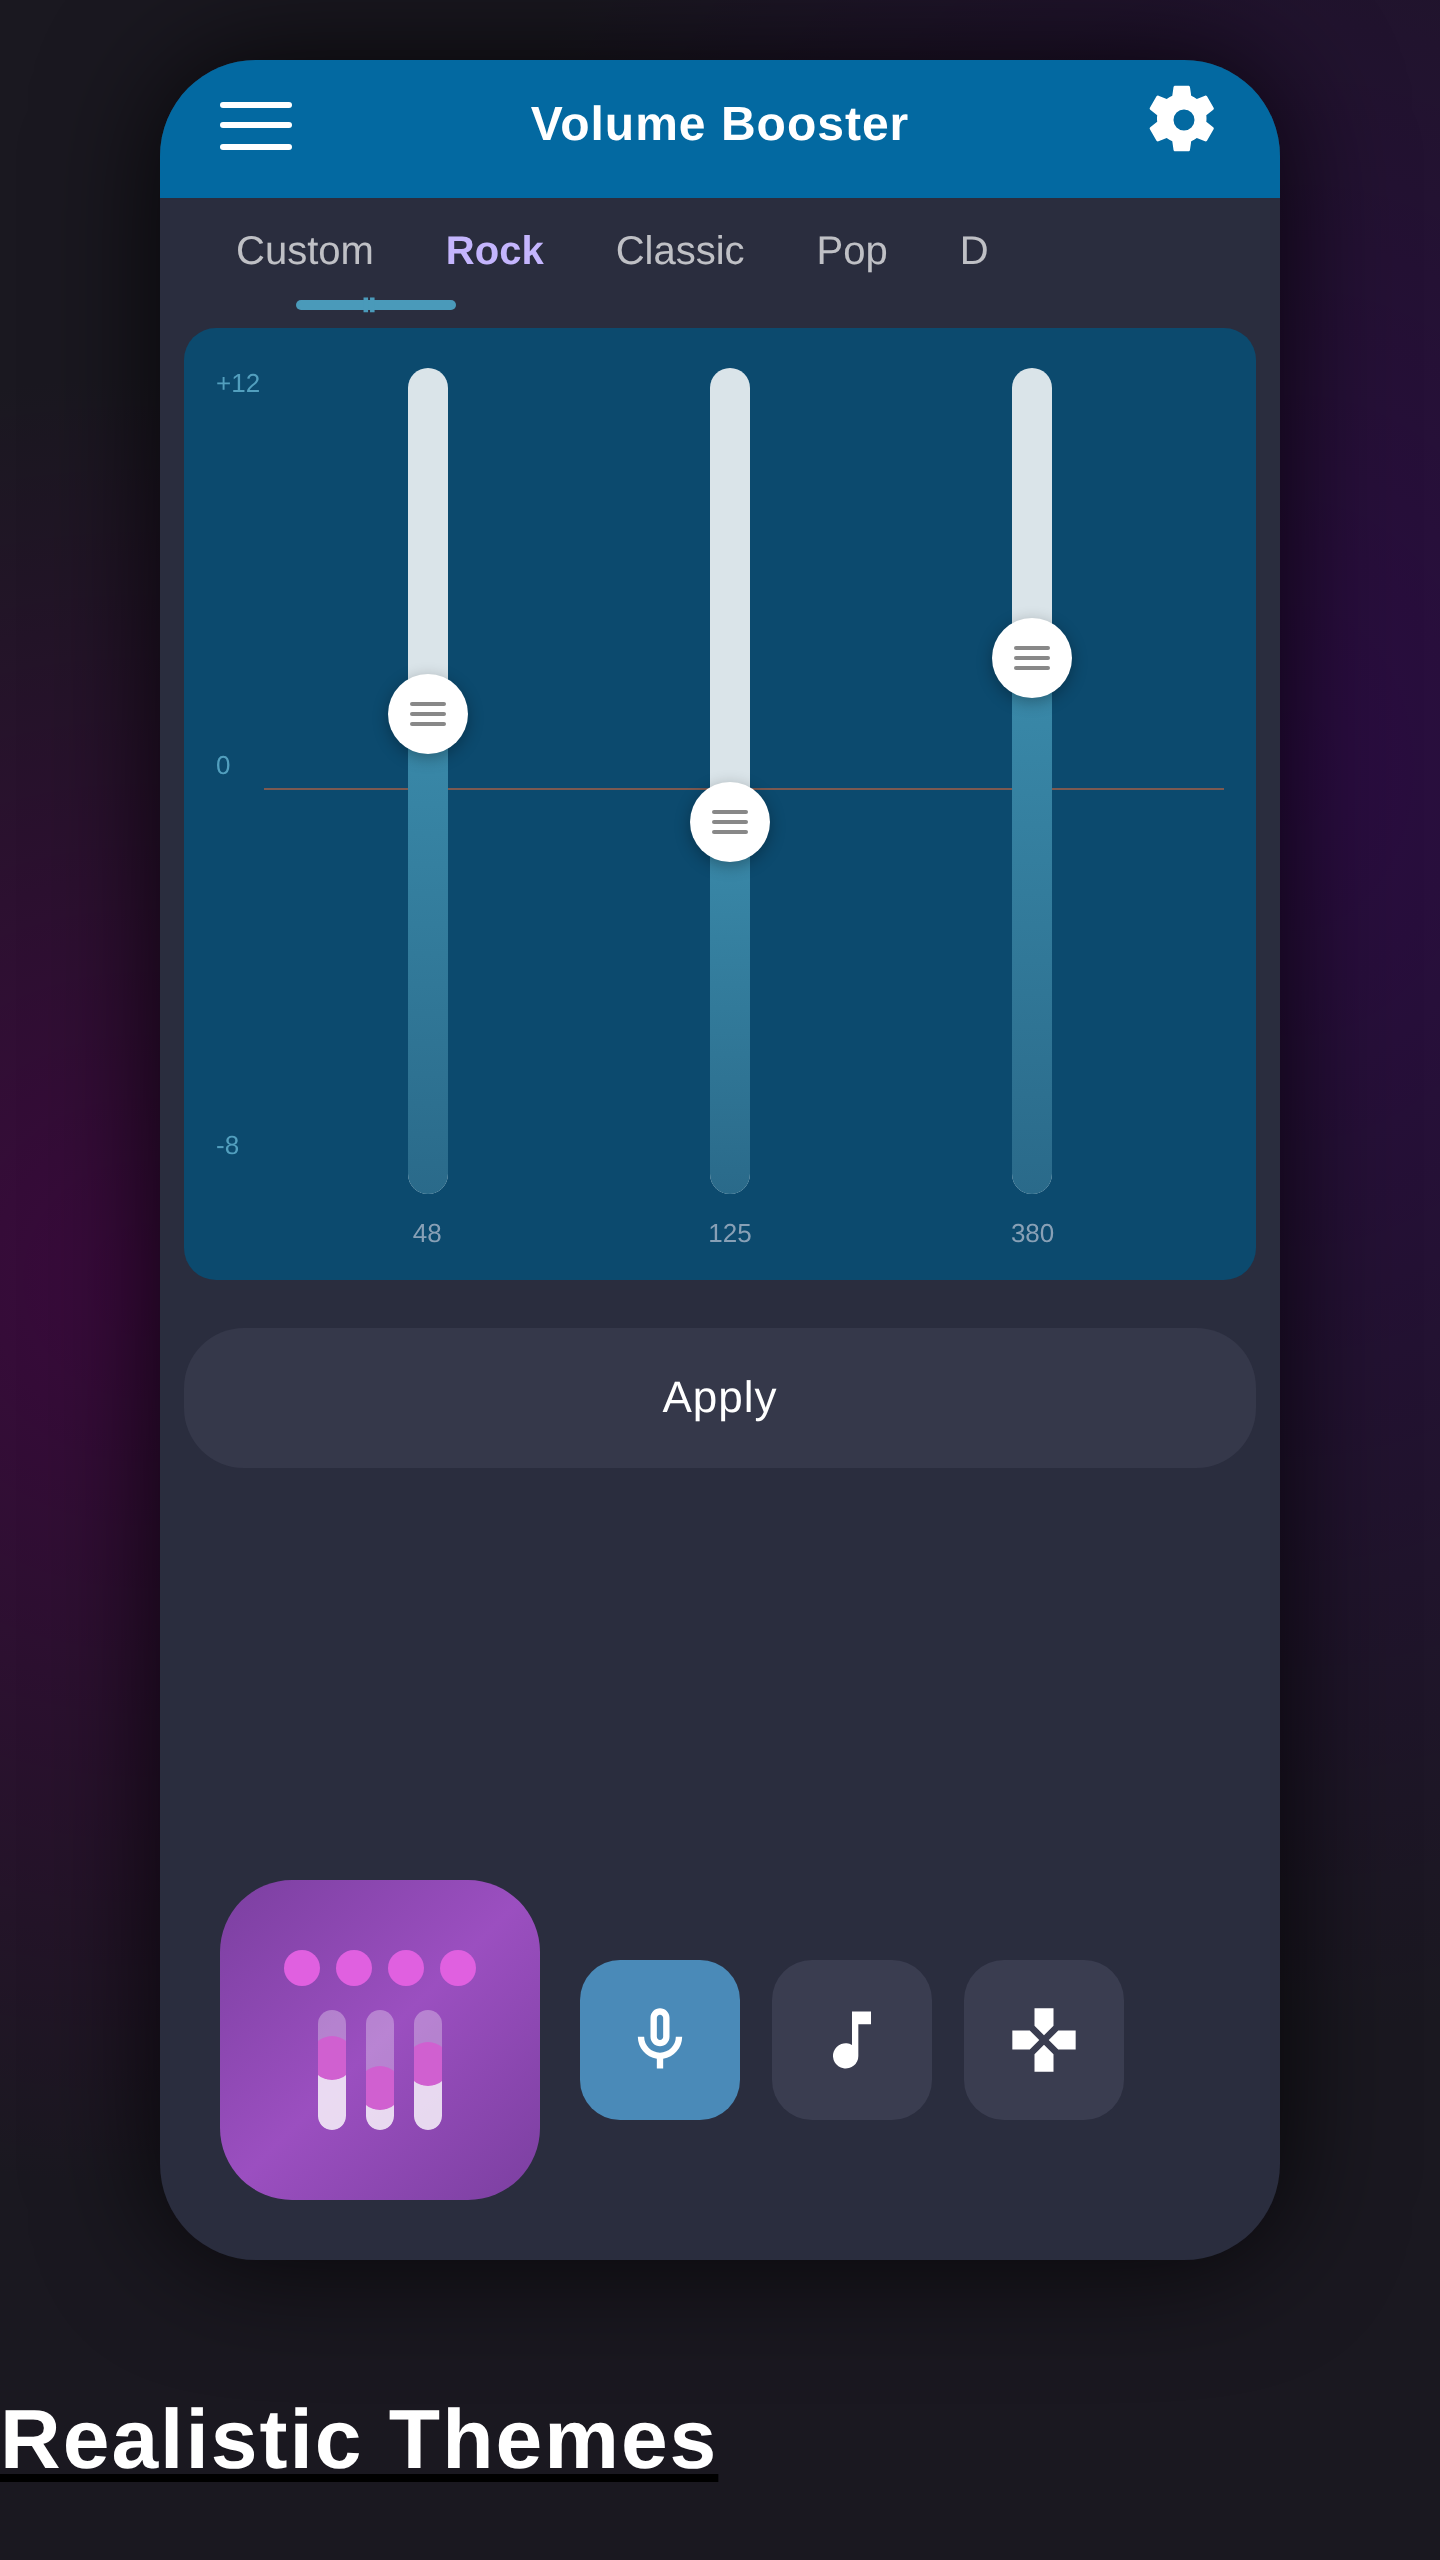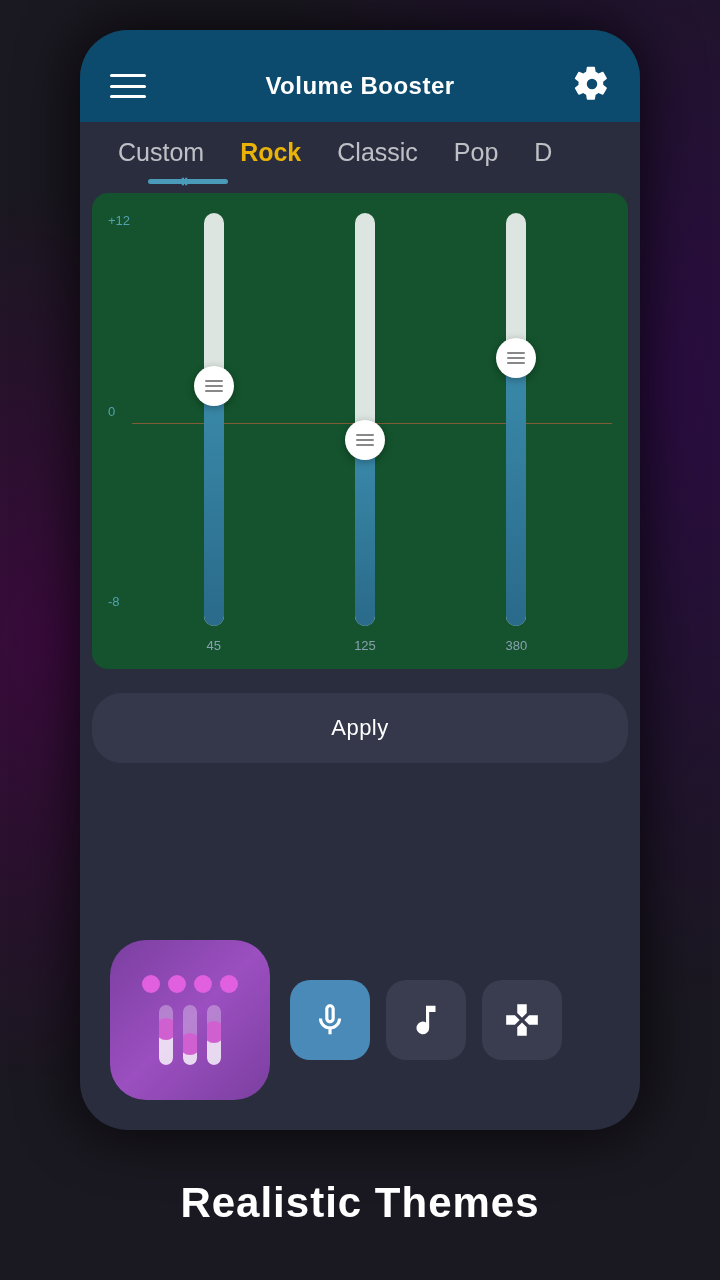--- a/index.html
+++ b/index.html
@@ -35,22 +35,22 @@
       z-index: 1;
       box-shadow: 0 0 60px rgba(0,0,0,0.8);
       overflow: hidden;
     }
 
     
     .header {
       display: flex;
       align-items: center;
       justify-content: space-between;
-      padding: 36px 30px 16px;
-      background: #0c4a6e;
+      padding: 12px 30px 16px;
+      background: #0369a1;
     }
 
     .menu-icon {
       width: 36px;
       height: 24px;
       display: flex;
       flex-direction: column;
       justify-content: space-between;
       cursor: pointer;
     }
@@ -79,29 +79,29 @@
     .tabs {
       display: flex;
       align-items: center;
       padding: 8px 20px 0;
       gap: 0;
       overflow: hidden;
     }
 
     .tab {
       color: rgba(255,255,255,0.7);
-      font-size: 25px;
+      font-size: 20px;
       font-weight: 500;
       padding: 8px 18px;
       cursor: pointer;
       white-space: nowrap;
     }
 
     .tab.active {
-      color: #eab308;
+      color: #c4b5fd;
       font-weight: 700;
     }
 
     
     .tab-indicator-container {
       padding: 0 20px;
       position: relative;
       height: 6px;
       margin-top: 4px;
     }
@@ -119,21 +119,21 @@
     .tab-indicator-icon {
       position: absolute;
       top: -8px;
       left: 100px;
       color: #4a9aba;
       font-size: 18px;
     }
 
     
     .eq-section {
-      background: #14532d;
+      background: #0c4a6e;
       margin: 8px 12px;
       border-radius: 16px;
       padding: 20px 16px 16px;
       position: relative;
     }
 
     .eq-labels-y {
       position: absolute;
       left: 16px;
       top: 20px;
@@ -363,28 +363,29 @@
 
     .bottom-icon-btn svg {
       width: 38px;
       height: 38px;
       fill: white;
     }
 
     
     .bottom-text-area {
       position: absolute;
-      bottom: 17px;
+      bottom: 0;
       left: 0;
       right: 0;
       height: 120px;
       display: flex;
       align-items: center;
-      justify-content: center;
+      justify-content: flex-start;
       z-index: 2;
+      text-decoration: underline;
     }
 
     .realistic-themes-text {
       color: white;
       font-size: 42px;
       font-weight: 800;
       letter-spacing: 1px;
     }
   </style>
 </head>
@@ -439,21 +440,21 @@
           <div class="slider-track-bg"></div>
           <div class="slider-track-fill" style="height: 58%;"></div>
           <div class="slider-thumb" style="top: calc(42% - 20px);">
             <div class="slider-thumb-lines">
               <span></span>
                 <span></span>
                 <span></span>
             </div>
           </div>
         </div>
-        <span class="freq-label">45</span>
+        <span class="freq-label">48</span>
       </div>
 
       <div class="eq-slider-col">
         <div class="slider-track-container">
           <div class="slider-track-bg"></div>
           <div class="slider-track-fill" style="height: 45%;"></div>
           <div class="slider-thumb" style="top: calc(55% - 20px);">
             <div class="slider-thumb-lines">
               <span></span>
                 <span></span>

